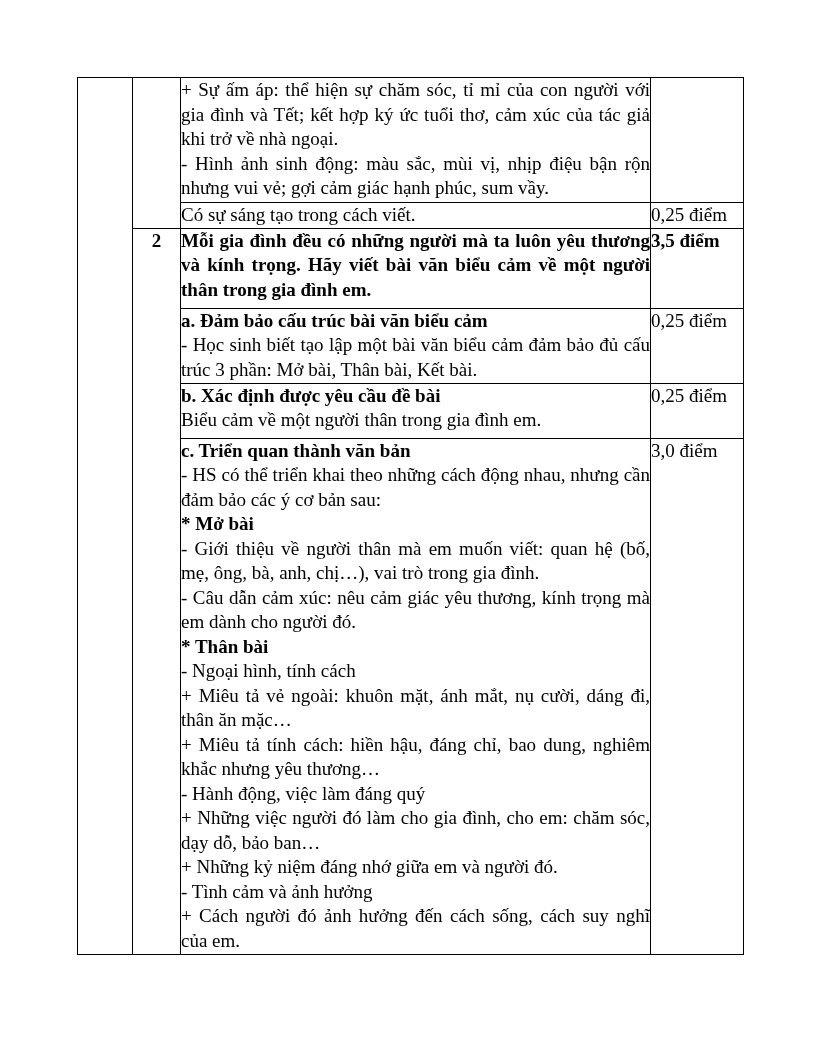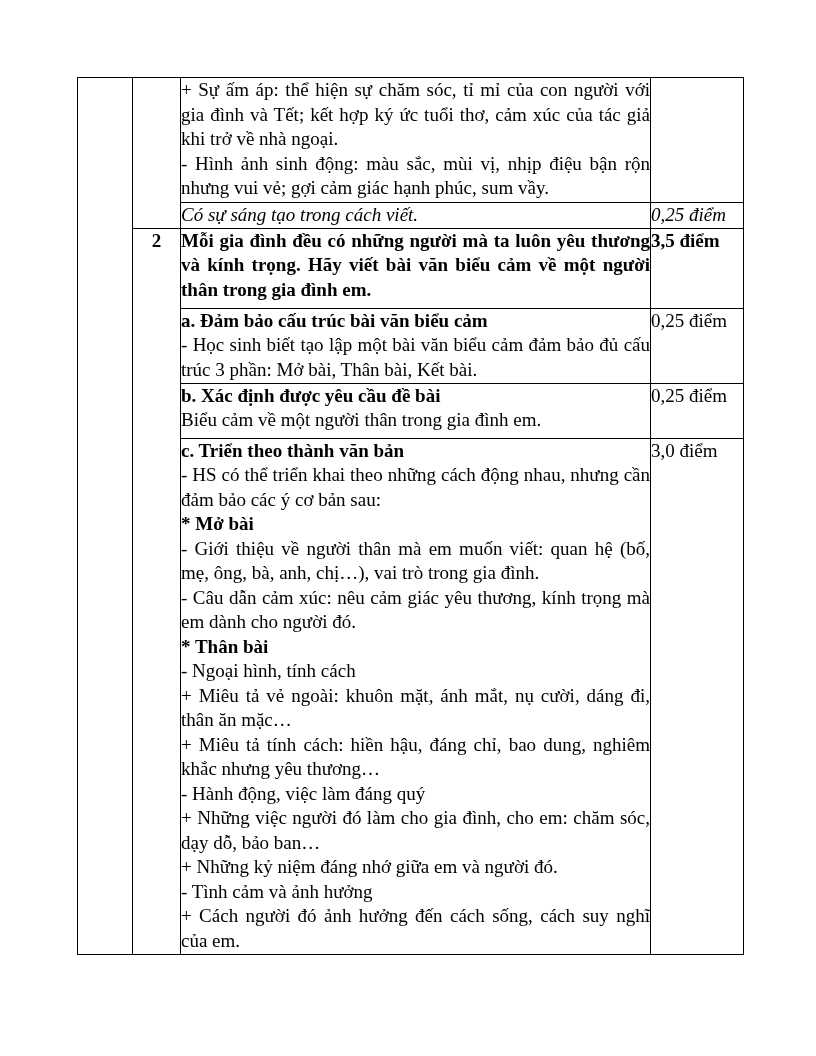--- a/index.html
+++ b/index.html
@@ -30,21 +30,21 @@
     vertical-align: top;
     padding: 0;
     overflow: hidden;
   }
   col.c1 { width: 55px; }
   col.c2 { width: 48px; }
   col.c3 { width: 470px; }
   col.c4 { width: 93px; }
 
   tr.r0 { height: 125px; }
-  tr.r1 { height: 25px; font-style: italic;  }
+  tr.r1 { height: 25px;  }
   tr.r2 { height: 80px;  }
   tr.r3 { height: 75px;  }
   tr.r4 { height: 55px;  }
   tr.r5 { height: 516px; }
 
   td.content {
     padding: 1px 4px 1px 7px;
     text-align: justify;
     margin-top: 7px;
   }
@@ -121,21 +121,21 @@
         <div class="para b">b. Xác định được yêu cầu đề bài</div>
         <div class="para">Biểu cảm về một người thân trong gia đình em.</div>
       </td>
       <td class="score">
         <span>0,25 điểm</span>
       </td>
     </tr>
 
     <tr class="r5">
       <td class="content">
-        <div class="para b">c. Triển theo thành văn bản</div>
+        <div class="para b">c. Triển quan thành văn bản</div>
         <div class="para">- HS có thể triển khai theo những cách động nhau, nhưng cần đảm bảo các ý cơ bản sau:</div>
         <div class="para b">* Mở bài</div>
         <div class="para">- Giới thiệu về người thân mà em muốn viết: quan hệ (bố, mẹ, ông, bà, anh, chị…), vai trò trong gia đình.</div>
         <div class="para">- Câu dẫn cảm xúc: nêu cảm giác yêu thương, kính trọng mà em dành cho người đó.</div>
         <div class="para b">* Thân bài</div>
         <div class="para">- Ngoại hình, tính cách</div>
         <div class="para">+ Miêu tả vẻ ngoài: khuôn mặt, ánh mắt, nụ cười, dáng đi, thân ăn mặc…</div>
         <div class="para">+ Miêu tả tính cách: hiền hậu, đáng chỉ, bao dung, nghiêm khắc nhưng yêu thương…</div>
         <div class="para">- Hành động, việc làm đáng quý</div>
         <div class="para">+ Những việc người đó làm cho gia đình, cho em: chăm sóc, dạy dỗ, bảo ban…</div>

